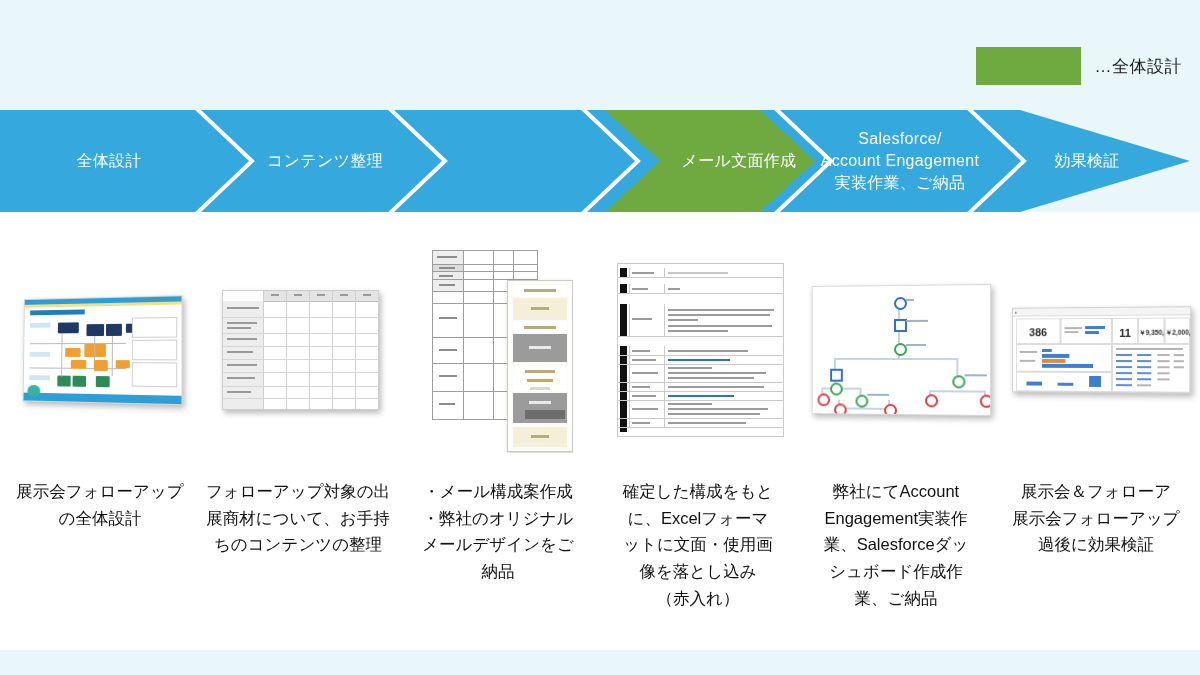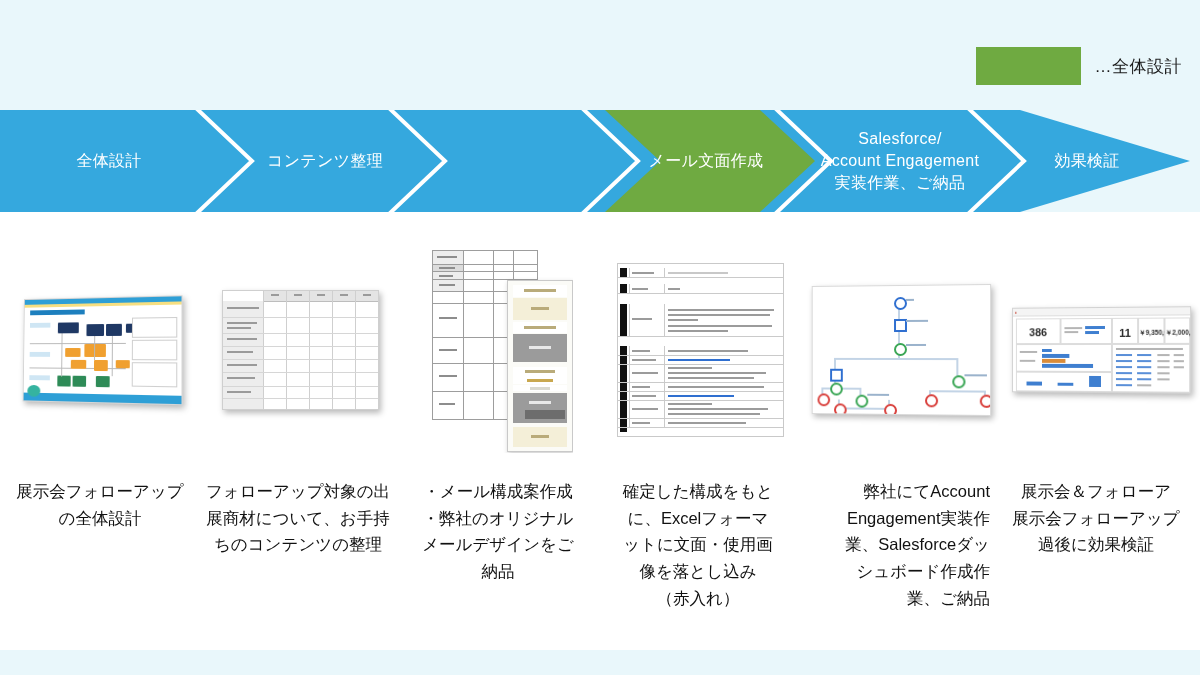--- a/index.html
+++ b/index.html
@@ -175,21 +175,21 @@
         <polyline points="196,-2 252,51 196,104"></polyline>
         <polyline points="389,-2 445,51 389,104"></polyline>
         <polyline points="582,-2 638,51 582,104"></polyline>
         <polyline points="775,-2 831,51 775,104"></polyline>
         <polyline points="968,-2 1024,51 968,104"></polyline>
       </g>
     </svg>
 
     <div class="step-label" style="left:240px;width:170px;">コンテンツ整理</div>
     <div class="step-label" style="left:24px;width:170px;">全体設計</div>
-    <div class="step-label" style="left:621px;width:170px;">メール文面作成</div>
+    <div class="step-label" style="left:654px;width:170px;">メール文面作成</div>
     <div class="step-label" style="left:1012px;width:150px;">効果検証</div>
     <div class="step-label" style="left:805px;width:190px;">Salesforce/
 Account Engagement
 実装作業、ご納品</div>
   </div>
 
   <div class="thumbs">
 
     <div class="thumb-cell" style="left:0px;width:200px;">
       <div class="shot s1">
@@ -519,21 +519,21 @@
 ちのコンテンツの整理</div>
     <div class="caption" style="left:406px;width:184px;">・メール構成案作成
 ・弊社のオリジナル
 メールデザインをご
 納品</div>
     <div class="caption" style="left:608px;width:180px;">確定した構成をもと
 に、Excelフォーマ
 ットに文面・使用画
 像を落とし込み
 （赤入れ）</div>
-    <div class="caption" style="left:802px;width:188px;text-align:right;">弊社にてAccount
+    <div class="caption" style="left:802px;width:188px;">弊社にてAccount
 Engagement実装作
 業、Salesforceダッ
 シュボード作成作
 業、ご納品</div>
     <div class="caption" style="left:1004px;width:184px;">展示会＆フォローア
 展示会フォローアップ
 過後に効果検証</div>
   </div>
 
 </div>

